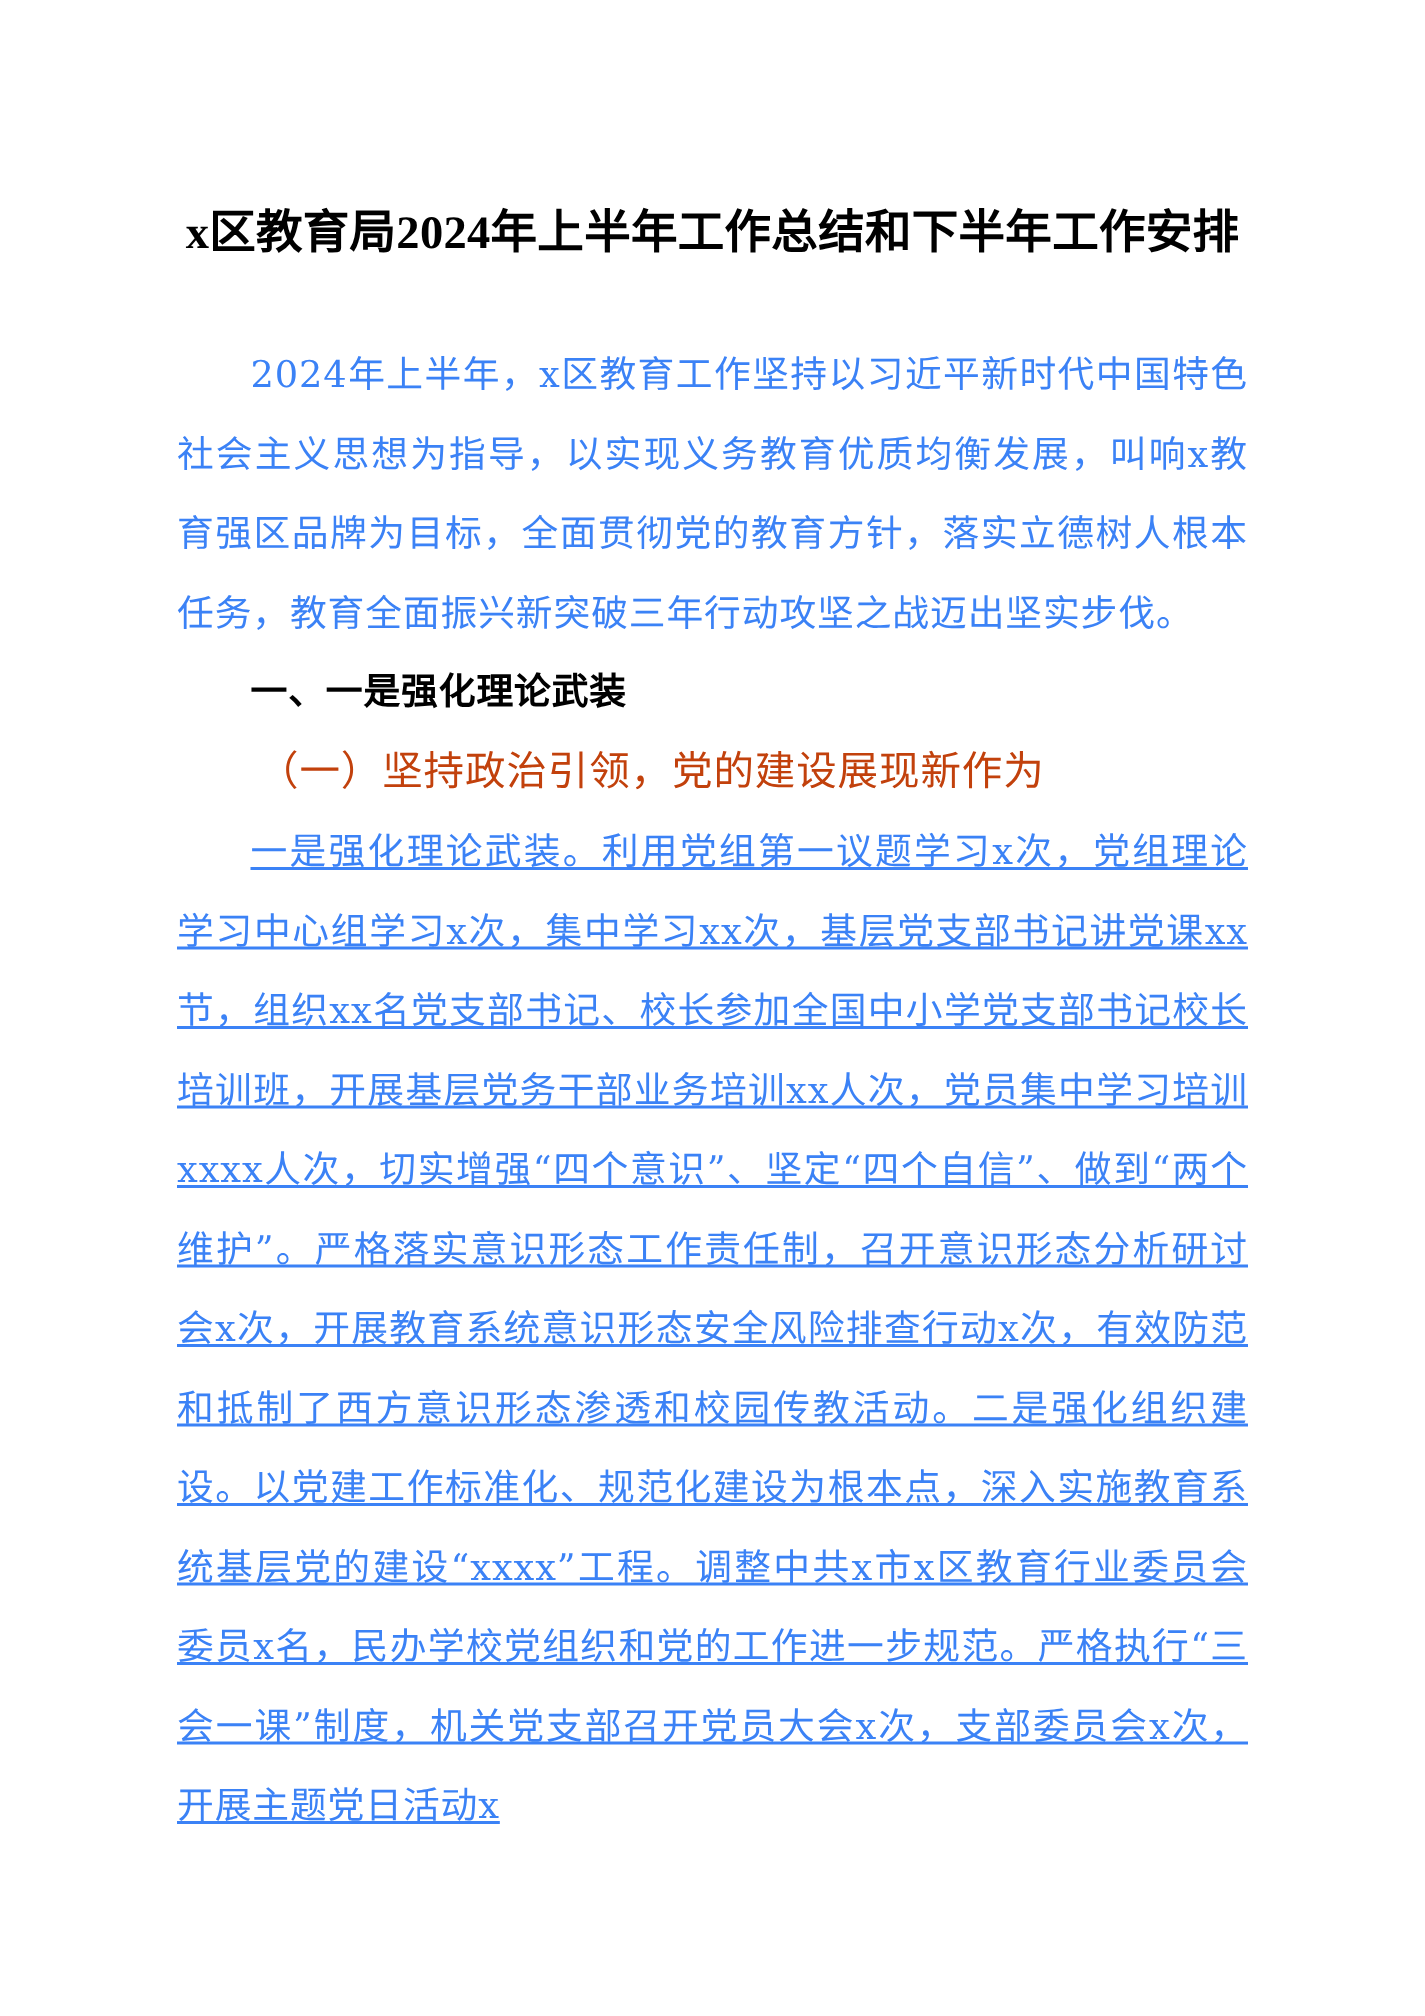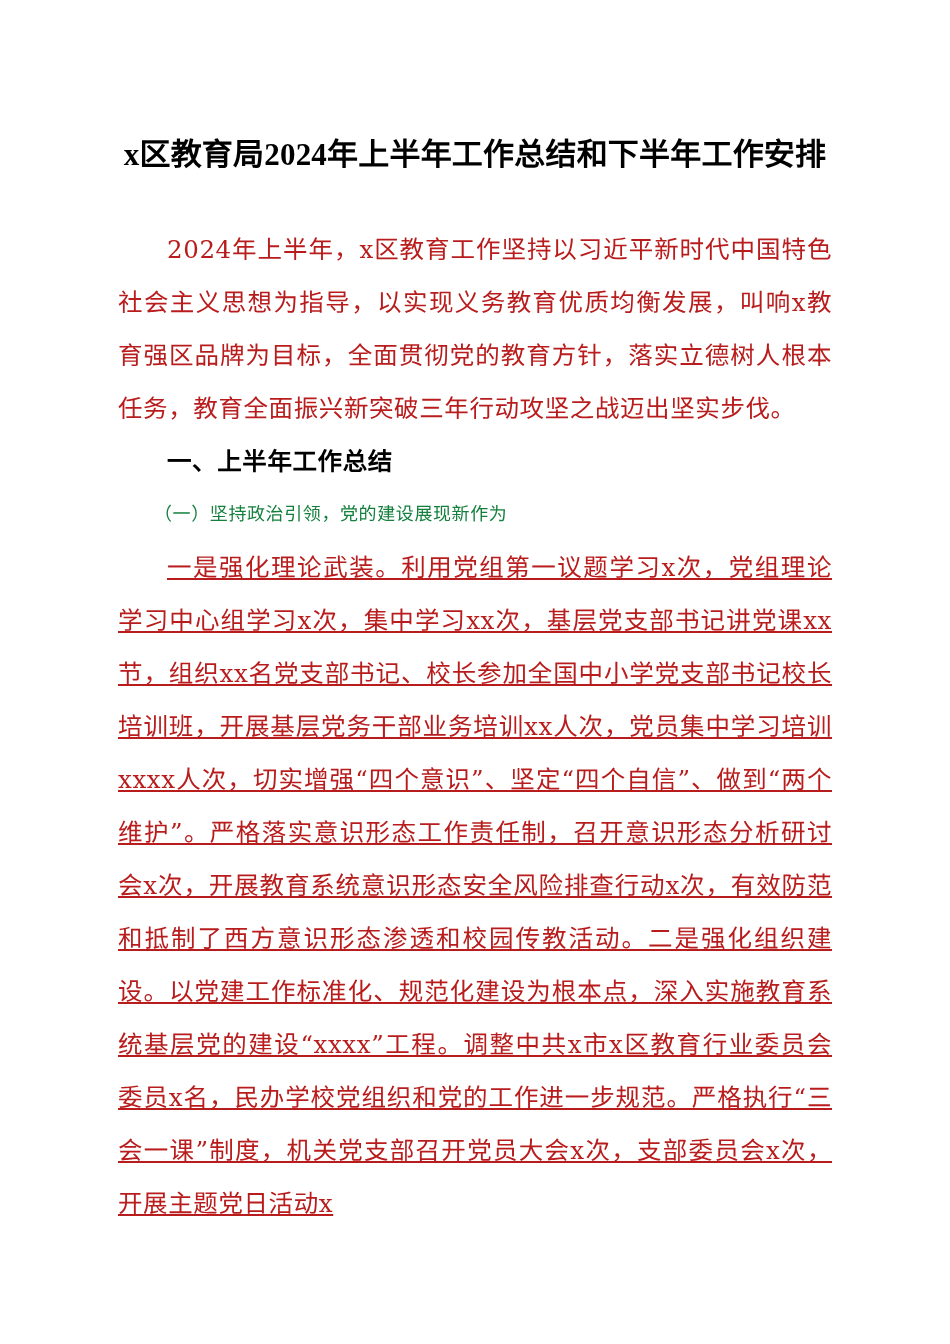--- a/index.html
+++ b/index.html
@@ -37,21 +37,21 @@
     margin: 0;
     padding-top: 132px;
     letter-spacing: 0.2px;
   }
 
   
   .para {
     font-family: "DejaVu Serif", "Liberation Serif", serif;
     font-size: 24.5px;
     line-height: 53px;
-    color: #b91c1c;
+    color: #3b82f6;
     text-align: justify;
     text-justify: inter-ideograph;
     text-indent: 2em;
     margin: 0;
     letter-spacing: 0.6px;
     font-weight: 400;
   }
 
   .para.first-para {
     margin-top: 45px;
@@ -65,23 +65,23 @@
     line-height: 53px;
     color: #000000;
     text-indent: 2em;
     margin: 0;
     letter-spacing: 0.6px;
   }
 
   
   .heading-2 {
     font-family: Liberation Serif, serif;
-    font-size: 18px;
+    font-size: 27px;
     line-height: 53px;
-    color: #15803d;
+    color: #c2410c;
     text-indent: 2em;
     margin: 0;
     letter-spacing: 0.6px;
     font-weight: 400;
   }
 
   
   .para.clipped {
     text-align: justify;
     text-decoration: underline;
@@ -90,20 +90,20 @@
 </head>
 <body>
 
 <div class="page">
   <div class="doc-body">
 
     <h1 class="doc-title">x区教育局2024年上半年工作总结和下半年工作安排</h1>
 
     <p class="para first-para">2024年上半年，x区教育工作坚持以习近平新时代中国特色社会主义思想为指导，以实现义务教育优质均衡发展，叫响x教育强区品牌为目标，全面贯彻党的教育方针，落实立德树人根本任务，教育全面振兴新突破三年行动攻坚之战迈出坚实步伐。</p>
 
-    <h2 class="heading-1">一、上半年工作总结</h2>
+    <h2 class="heading-1">一、一是强化理论武装</h2>
 
     <h3 class="heading-2">（一）坚持政治引领，党的建设展现新作为</h3>
 
     <p class="para clipped">一是强化理论武装。利用党组第一议题学习x次，党组理论学习中心组学习x次，集中学习xx次，基层党支部书记讲党课xx节，组织xx名党支部书记、校长参加全国中小学党支部书记校长培训班，开展基层党务干部业务培训xx人次，党员集中学习培训xxxx人次，切实增强“四个意识”、坚定“四个自信”、做到“两个维护”。严格落实意识形态工作责任制，召开意识形态分析研讨会x次，开展教育系统意识形态安全风险排查行动x次，有效防范和抵制了西方意识形态渗透和校园传教活动。二是强化组织建设。以党建工作标准化、规范化建设为根本点，深入实施教育系统基层党的建设“xxxx”工程。调整中共x市x区教育行业委员会委员x名，民办学校党组织和党的工作进一步规范。严格执行“三会一课”制度，机关党支部召开党员大会x次，支部委员会x次，开展主题党日活动x</p>
 
   </div>
 </div>
 
 </body></html>

